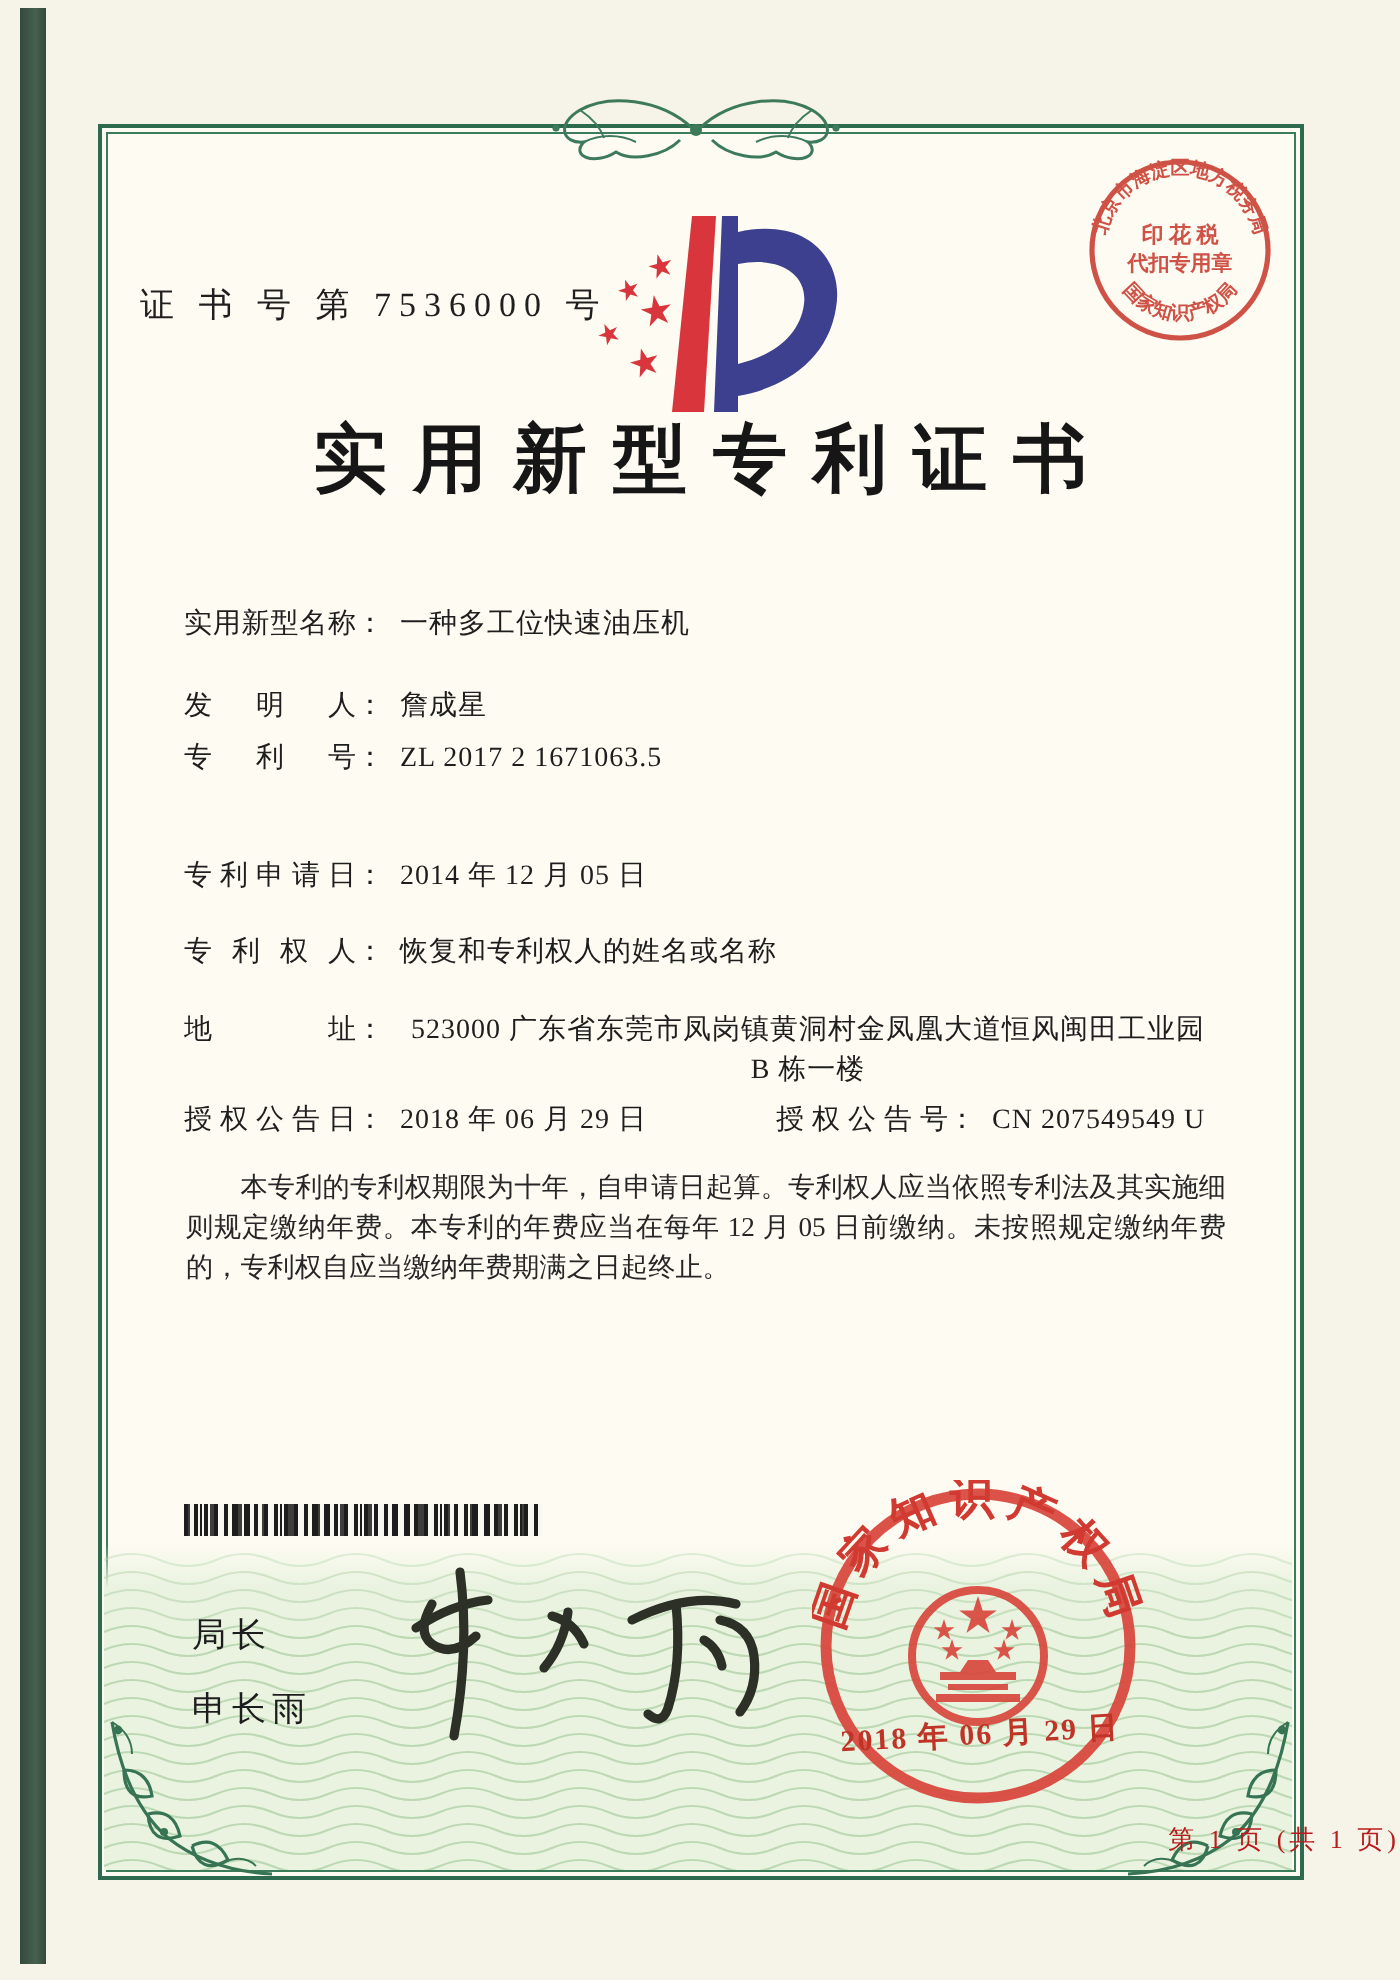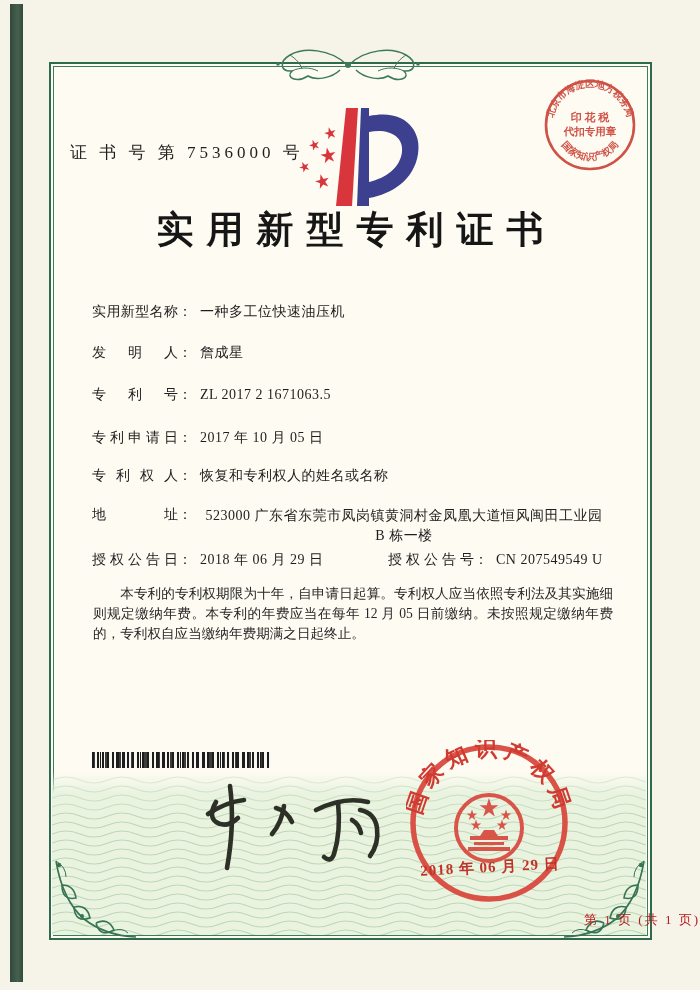--- a/index.html
+++ b/index.html
@@ -158,25 +158,25 @@
 
   <div class="title">实用新型专利证书</div>
 
   <div class="fields">
     <div class="frow" style="top:303px">
       <span class="flabel">实用新型名称</span><span>：</span><span class="fvalue">一种多工位快速油压机</span>
     </div>
     <div class="frow" style="top:344px">
       <span class="flabel">发明人</span><span>：</span><span class="fvalue">詹成星</span>
     </div>
-    <div class="frow" style="top:386px">
+    <div class="frow" style="top:370px">
       <span class="flabel">专利号</span><span>：</span><span class="fvalue">ZL 2017 2 1671063.5</span>
     </div>
     <div class="frow" style="top:429px">
-      <span class="flabel">专利申请日</span><span>：</span><span class="fvalue">2017 年 10 月 05 日</span>
+      <span class="flabel">专利申请日</span><span>：</span><span class="fvalue">2014 年 12 月 05 日</span>
     </div>
     <div class="frow" style="top:467px">
       <span class="flabel">专利权人</span><span>：</span><span class="fvalue">恢复和专利权人的姓名或名称</span>
     </div>
     <div class="frow" style="top:506px">
       <span class="flabel">地址</span><span style="vertical-align:top">：</span><span class="fvalue wrap">523000 广东省东莞市凤岗镇黄洞村金凤凰大道恒风闽田工业园 B 栋一楼</span>
     </div>
     <div class="frow" style="top:551px">
       <span class="flabel">授权公告日</span><span>：</span><span class="fvalue">2018 年 06 月 29 日</span>
       <span class="gz">
@@ -184,20 +184,24 @@
       </span>
     </div>
   </div>
 
   <div class="paras">
     <p>本专利的专利权期限为十年，自申请日起算。专利权人应当依照专利法及其实施细则规定缴纳年费。本专利的年费应当在每年 12 月 05 日前缴纳。未按照规定缴纳年费的，专利权自应当缴纳年费期满之日起终止。</p>
   </div>
 
   <div class="barcode"></div>
 
+  <div class="director">
+    <div>局长</div>
+    <div class="nm">申长雨</div>
+  </div>
 
   <svg class="sig" width="200" height="108" viewBox="0 0 200 108">
     <g fill="none" stroke="#2c3026" stroke-width="4.6" stroke-linecap="round">
       <path d="M20 26 q -8 14 0 20 q 10 7 22 -4"></path>
       <path d="M12 38 q 18 -12 36 -14"></path>
       <path d="M34 10 q 5 38 -3 82"></path>
       <path d="M88 30 q -2 16 -12 28"></path>
       <path d="M80 32 q 11 3 16 14"></path>
       <path d="M120 34 q 28 -14 52 -8"></path>
       <path d="M142 26 q 3 30 -4 52 q -3 9 -10 3"></path>

